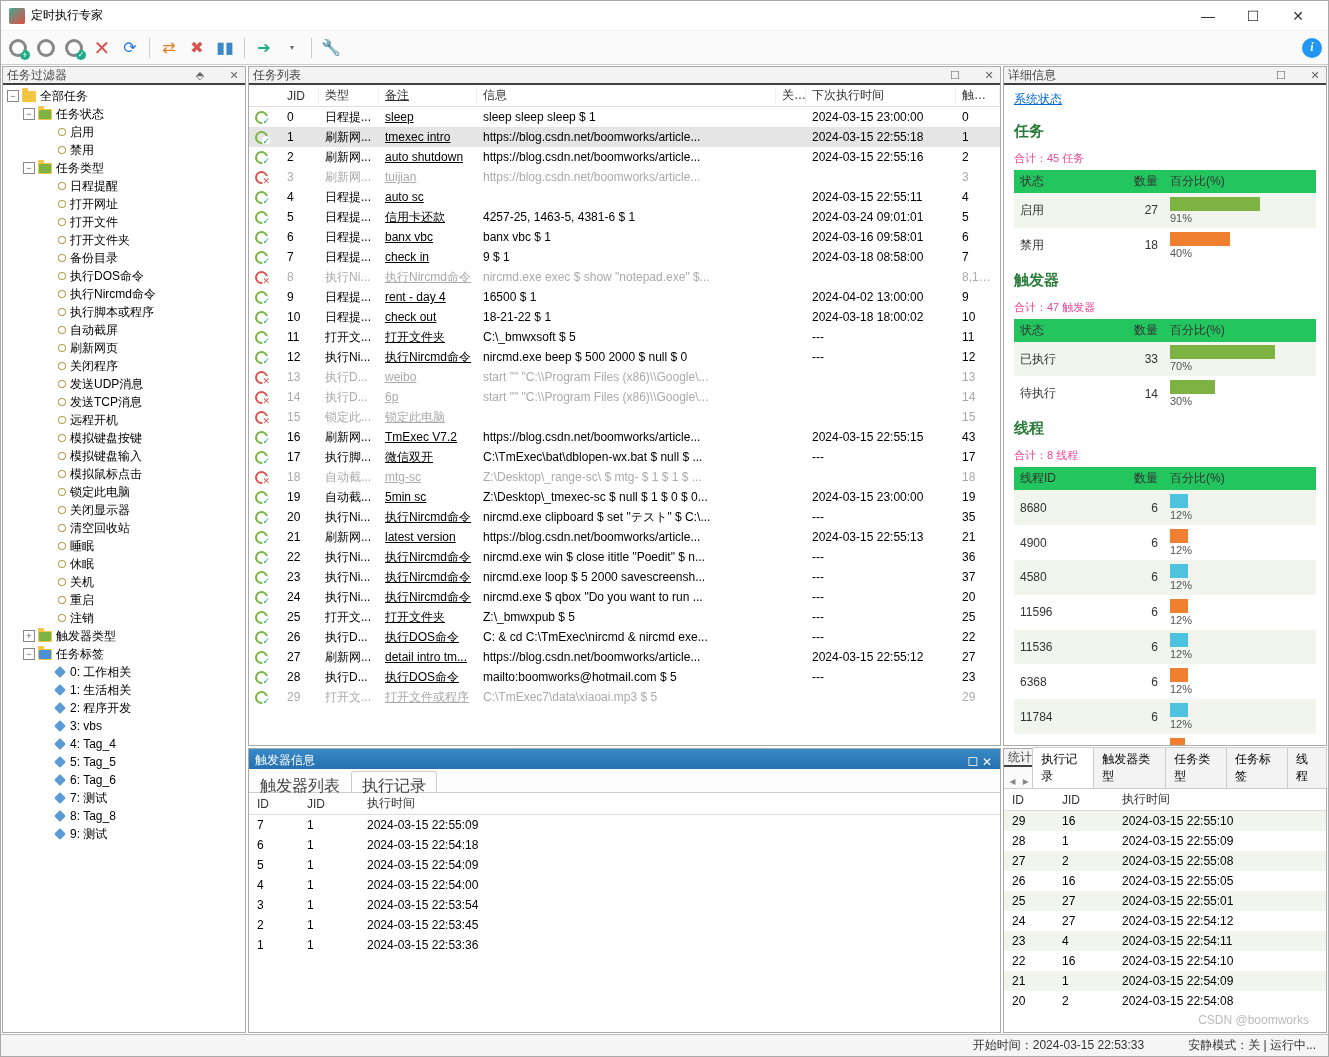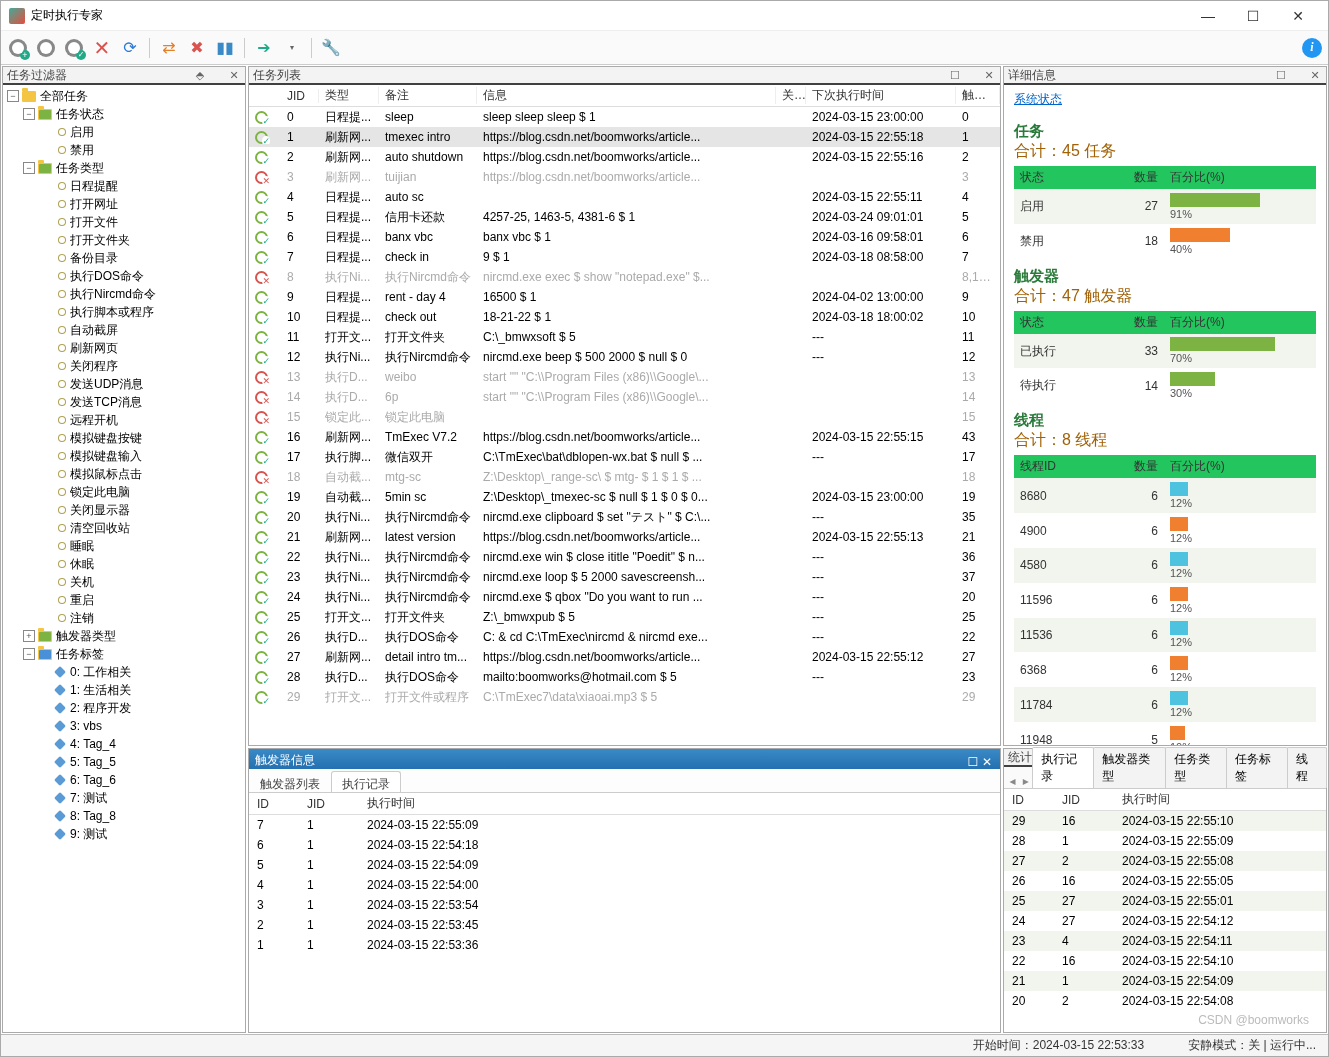--- a/index.html
+++ b/index.html
@@ -39,42 +39,42 @@
 .folder-icon.blue::after{content:"";position:absolute;inset:1px;background:#4a90d9;border-radius:1px;}
 .leaf-icon { width:6px; height:6px; border-radius:50%; background:#b0a050; margin: 0 5px 0 5px; display:inline-block; border:3px solid #fff; box-shadow:0 0 0 1px #b0a050;}
 .tag-icon { width:12px; height:12px; background:#5b9bd5; margin-right:4px; display:inline-block; transform:rotate(45deg) scale(0.7); border-radius:2px;}
 .col-hdr { display: flex; background: #fff; border-bottom: 1px solid #ddd; height: 22px; align-items: center; font-weight:normal; color:#333; position:sticky; top:0;}
 .col-hdr > div { padding: 0 6px; border-right: 1px solid #eee; overflow:hidden; white-space:nowrap; text-overflow:ellipsis;}
 .task-row { display: flex; height: 20px; align-items: center; }
 .task-row > div { padding: 0 6px; overflow: hidden; white-space: nowrap; text-overflow: ellipsis; }
 .task-row.disabled { color: #aaa; }
 .task-row.selected { background: #e5e5e5; }
 .c-icon{width:32px;display:flex;align-items:center;gap:1px;padding-left:4px;}
-.c-jid{width:38px;} .c-type{width:60px;} .c-remark{width:98px;} .c-info{flex:1;min-width:0;} .c-rel{width:30px;} .c-next{width:150px;} .c-trig{width:44px;text-align:left;}
+.c-jid{width:38px;} .c-type{width:60px;} .c-remark{width:98px;text-decoration:underline;} .c-info{flex:1;min-width:0;} .c-rel{width:30px;} .c-next{width:150px;} .c-trig{width:44px;text-align:left;}
 .row-status { width:13px; height:13px; border-radius:50%; border:2px solid #aaa; position:relative;}
 .row-status.ok{border-color:#7cb342;}
 .row-status.ok::after{content:"✓";color:#2a8;font-size:9px;position:absolute;right:-4px;bottom:-4px;background:#fff;border-radius:50%;}
 .row-status.off{border-color:#d9534f;}
 .row-status.off::after{content:"✕";color:#d9534f;font-size:9px;position:absolute;right:-4px;bottom:-4px;background:#fff;border-radius:50%;}
 .mid-bottom { height: 285px; }
 .trig-hdr { height: 20px; background: linear-gradient(#3a8ac7,#2470b0); color:#fff; display:flex; align-items:flex-end; padding:0 6px; font-size:11px;}
 .trig-hdr .spacer{flex:1;}
 .trig-hdr .x,.trig-hdr .sq{color:#fff;width:14px;text-align:center;}
 .tab-strip { display:flex; border-bottom:1px solid #ccc; background:#fdfdfd; height:24px;}
-.tab { padding:4px 10px; border:1px solid transparent; border-bottom:none; margin-top:2px; font-size:12px; color:#444;}
+.tab { padding:4px 10px; border:1px solid transparent; border-bottom:none; margin-top:2px; font-size:16px; color:#444;}
 .tab.active { background:#fff; border-color:#ccc; border-radius:3px 3px 0 0;}
 .simple-table { width:100%;}
 .simple-table .hdr { display:flex; border-bottom:1px solid #ddd; height:22px; align-items:center; color:#333;}
 .simple-table .hdr>div,.simple-table .r>div{padding:0 8px;}
 .simple-table .r{display:flex;height:20px;align-items:center;}
 .simple-table .r.alt{background:#f1f5ed;}
 .det-body { padding: 6px 10px; font-size:12px; color:#333; overflow:auto;}
 .det-link { color:#0066cc; text-decoration:underline; display:inline-block; margin-bottom:6px;}
 .sec-title { color:#2a7a3a; font-size:15px; font-weight:bold; margin-top:8px;}
-.sec-sub { color:#a16207; font-size:16px; margin-bottom:4px;}
+.sec-sub { color:#ec4899; font-size:11px; margin-bottom:4px;margin-top:10px;}
 .stat-tbl { width:100%; border-collapse:collapse; margin-bottom:6px;}
 .stat-tbl th { background:#22c55e; font-weight:normal; text-align:left; padding:3px 6px; font-size:12px;}
 .stat-tbl td { padding:3px 6px; vertical-align:middle;}
 .stat-tbl tr.alt td { background:#f1f5ed;}
 .bar { height:14px; display:inline-block; vertical-align:middle;}
 .bar.green{background:#7cb342;} .bar.orange{background:#f08030;} .bar.cyan{background:#4dc3e0;}
 .bar-lbl{font-size:11px;color:#555;}
 .stat-bottom { height:285px;}
 .tab-strip2 { display:flex; border-bottom:1px solid #ccc; height:22px; align-items:flex-end; padding-left:2px; gap:0; background:#fafafa;}
 .tab-strip2 .arrow{width:14px;text-align:center;color:#888;}

